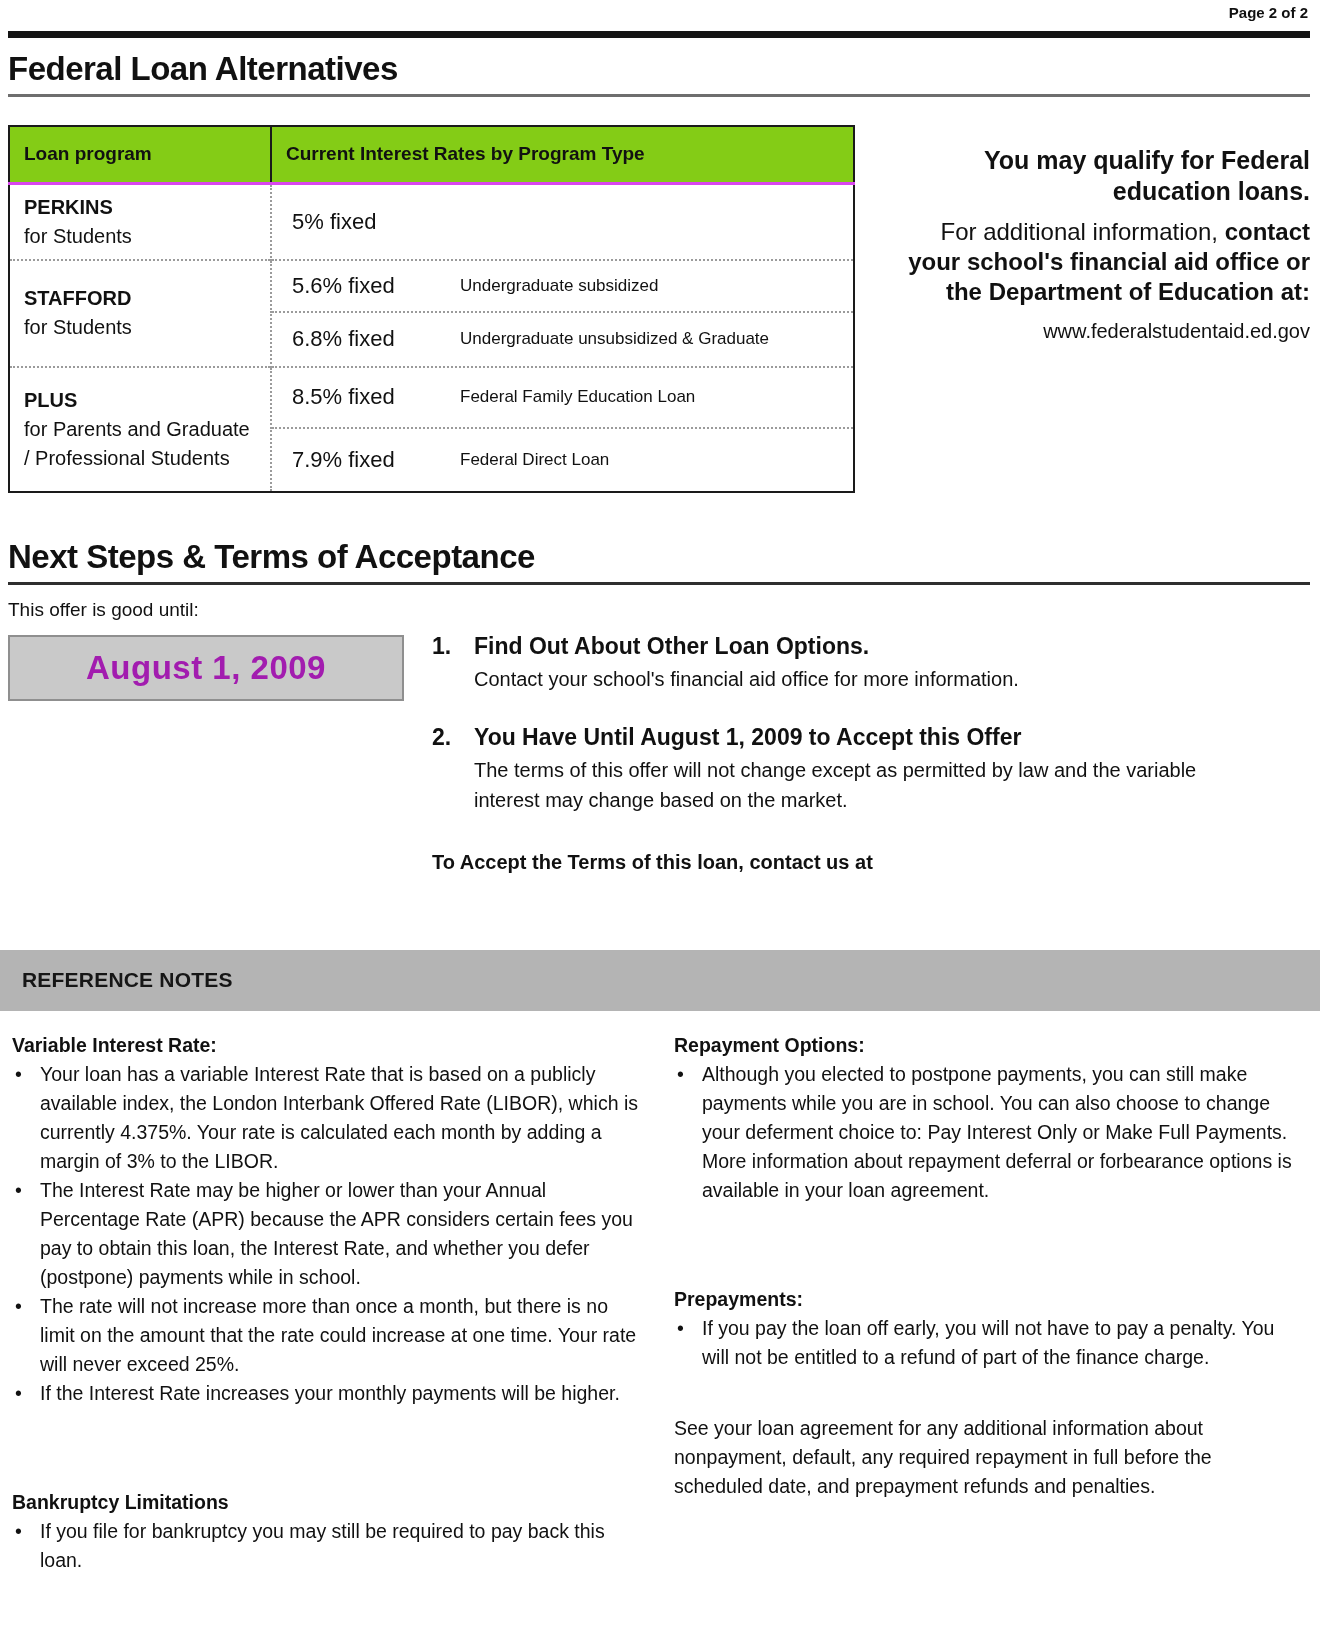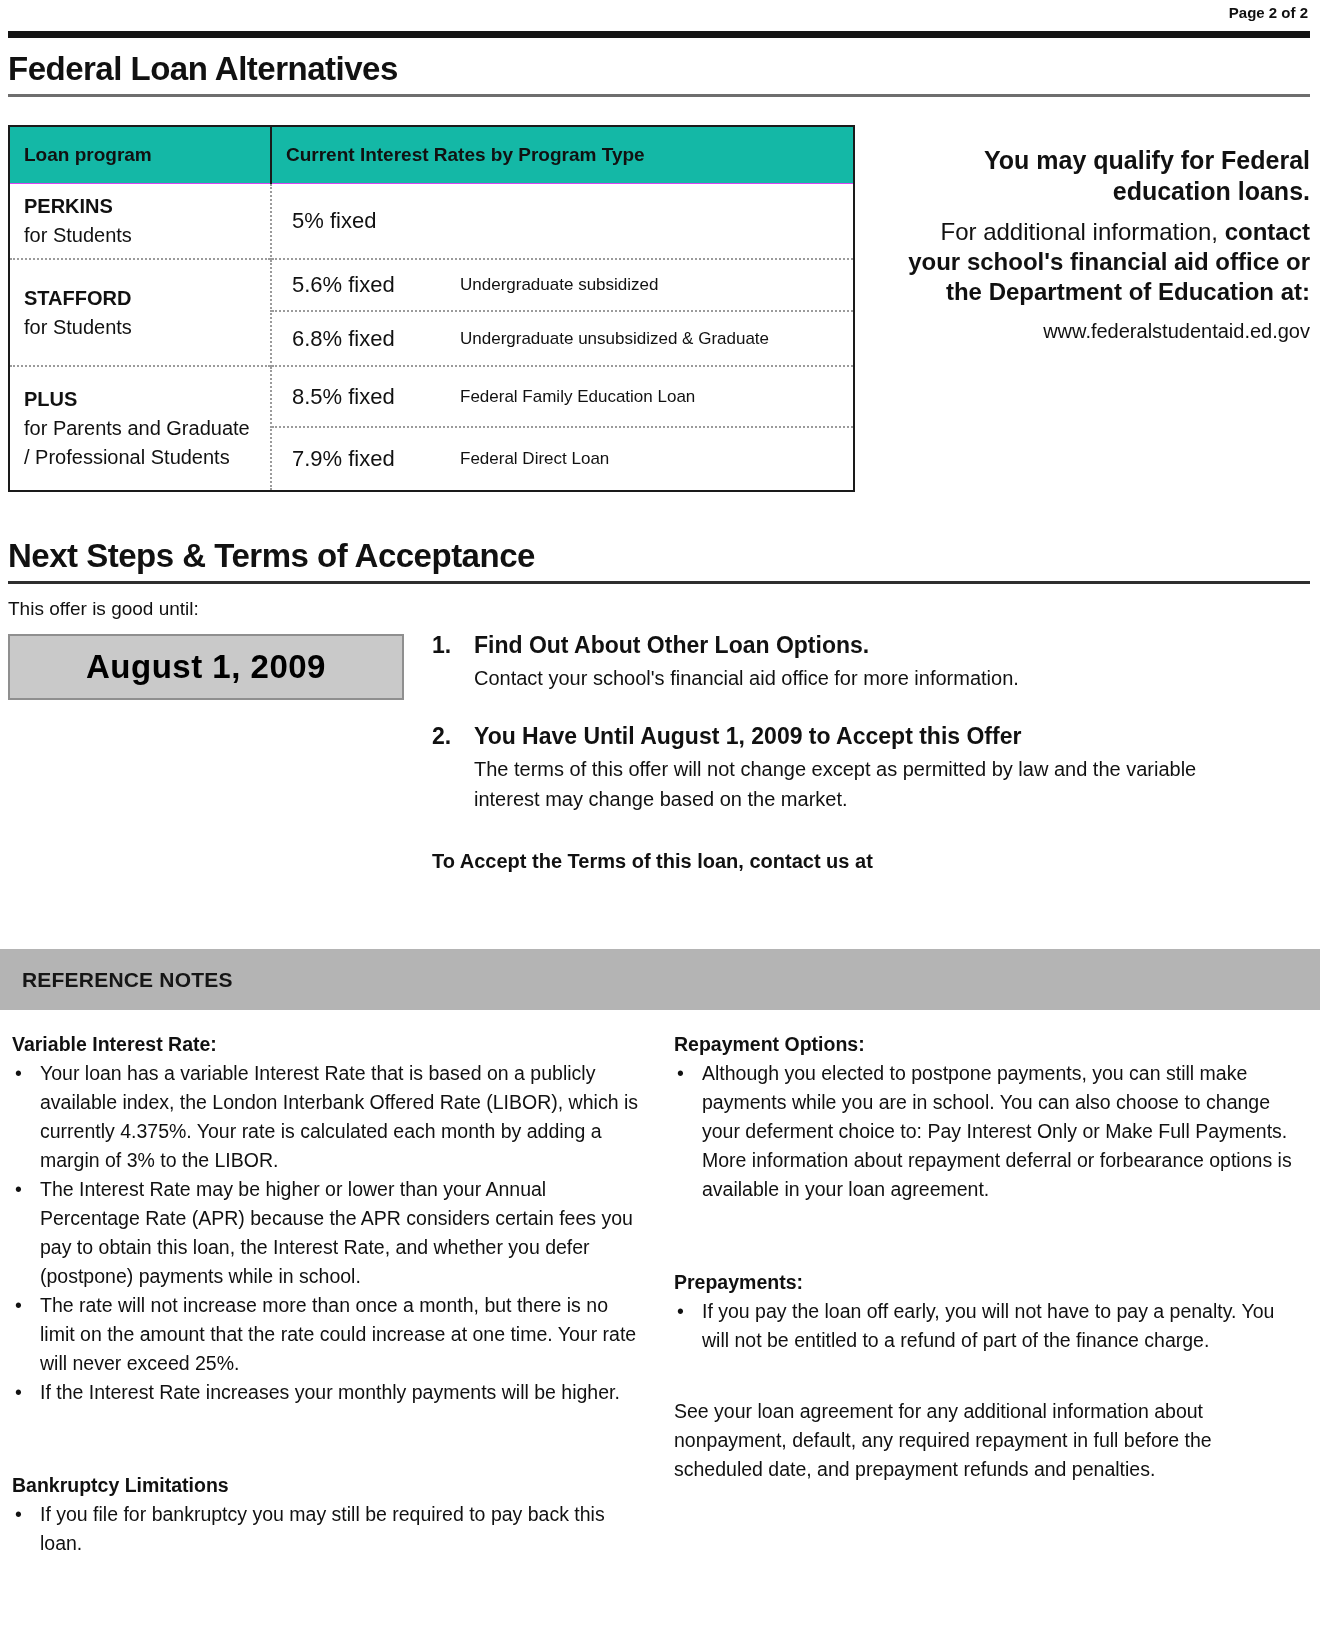--- a/index.html
+++ b/index.html
@@ -24,24 +24,24 @@
   .rule-under-h1 { height: 3px; background: #6e6e6e; margin-top: 6px; }
 
   
   .main-flex { display: flex; margin-top: 28px; }
 
   table.loan-table {
     border-collapse: collapse; width: 856px; table-layout: fixed;
     border: 2px solid #1a1a1a;
   }
   table.loan-table th {
-    background: #14b8a6; text-align: left;
+    background: #84cc16; text-align: left;
     font-size: 19px; font-weight: bold;
     height: 57px; padding: 8px 10px 8px 14px;
-    border-bottom: 1px solid #d946ef; vertical-align: middle;
+    border-bottom: 3px solid #d946ef; vertical-align: middle;
   }
   th.col-program { width: 262px; border-right: 2px solid #1a1a1a; }
   td.prog {
     border-right: 2px dotted #9b9b9b; vertical-align: middle;
     padding: 8px 10px 8px 14px; font-size: 20px; line-height: 29px;
   }
   td.prog .prog-name { font-weight: bold; }
   td.rate-cell { padding: 6px 8px 6px 20px; vertical-align: middle; }
   tbody td { border-top: 2px dotted #9b9b9b; }
   tbody tr.first td { border-top: none; }
@@ -68,21 +68,21 @@
   .rule-under-h2 { height: 3px; background: #2e2e2e; margin-top: 5px; }
 
   .offer-flex { display: flex; margin-top: 14px; }
   .offer-col { width: 424px; flex: 0 0 424px; }
   .offer-label { font-size: 19px; font-weight: normal; }
   .offer-date-box {
     margin-top: 14px; width: 396px; height: 66px;
     background: #c9c9c9; border: 2px solid #8f8f8f;
     display: flex; align-items: center; justify-content: center;
   }
-  .offer-date { font-size: 33px; font-weight: bold; color: #000000; letter-spacing: 0.5px; }
+  .offer-date { font-size: 33px; font-weight: bold; color: #a21caf; letter-spacing: 0.5px; }
 
   .steps-col { padding-top: 32px; width: 810px; }
   .step { display: flex; }
   .step + .step { margin-top: 28px; }
   .step-num { font-size: 23px; font-weight: bold; width: 42px; flex: 0 0 42px; line-height: 30px; }
   .step-title { font-size: 23px; font-weight: bold; line-height: 30px; }
   .step-desc { font-size: 20px; line-height: 30px; margin-top: 3px; }
 
   .accept-block { margin-top: 36px; }
   .accept-heading { font-size: 20px; font-weight: bold; }
@@ -93,21 +93,21 @@
     margin-top: 76px; margin-left: -8px; margin-right: -10px;
     height: 61px; background: #b4b4b4;
     display: flex; align-items: center; padding-left: 22px;
   }
   .notes-band-title { font-size: 21px; font-weight: bold; color: #161616; letter-spacing: 0.2px; }
 
   .notes-flex { display: flex; margin-top: 20px; }
   .notes-col-left  { width: 632px; flex: 0 0 632px; padding-left: 4px; }
   .notes-col-right { flex: 1; margin-left: 34px; padding-right: 6px; }
   .note-heading { font-size: 19.5px; font-weight: bold; line-height: 29px; }
-  .note-group + .note-group { margin-top: 64px; }
+  .note-group + .note-group { margin-top: 80px; }
   ul.note-list { list-style: none; margin: 0; padding: 0; font-size: 19.5px; line-height: 29px; }
   ul.note-list li { position: relative; padding-left: 28px; }
   ul.note-list li::before { content: "\2022"; position: absolute; left: 3px; }
   .note-para { font-size: 19.5px; line-height: 29px; margin-top: 42px; }
 </style>
 </head>
 <body>
 
 <div class="page">
 

